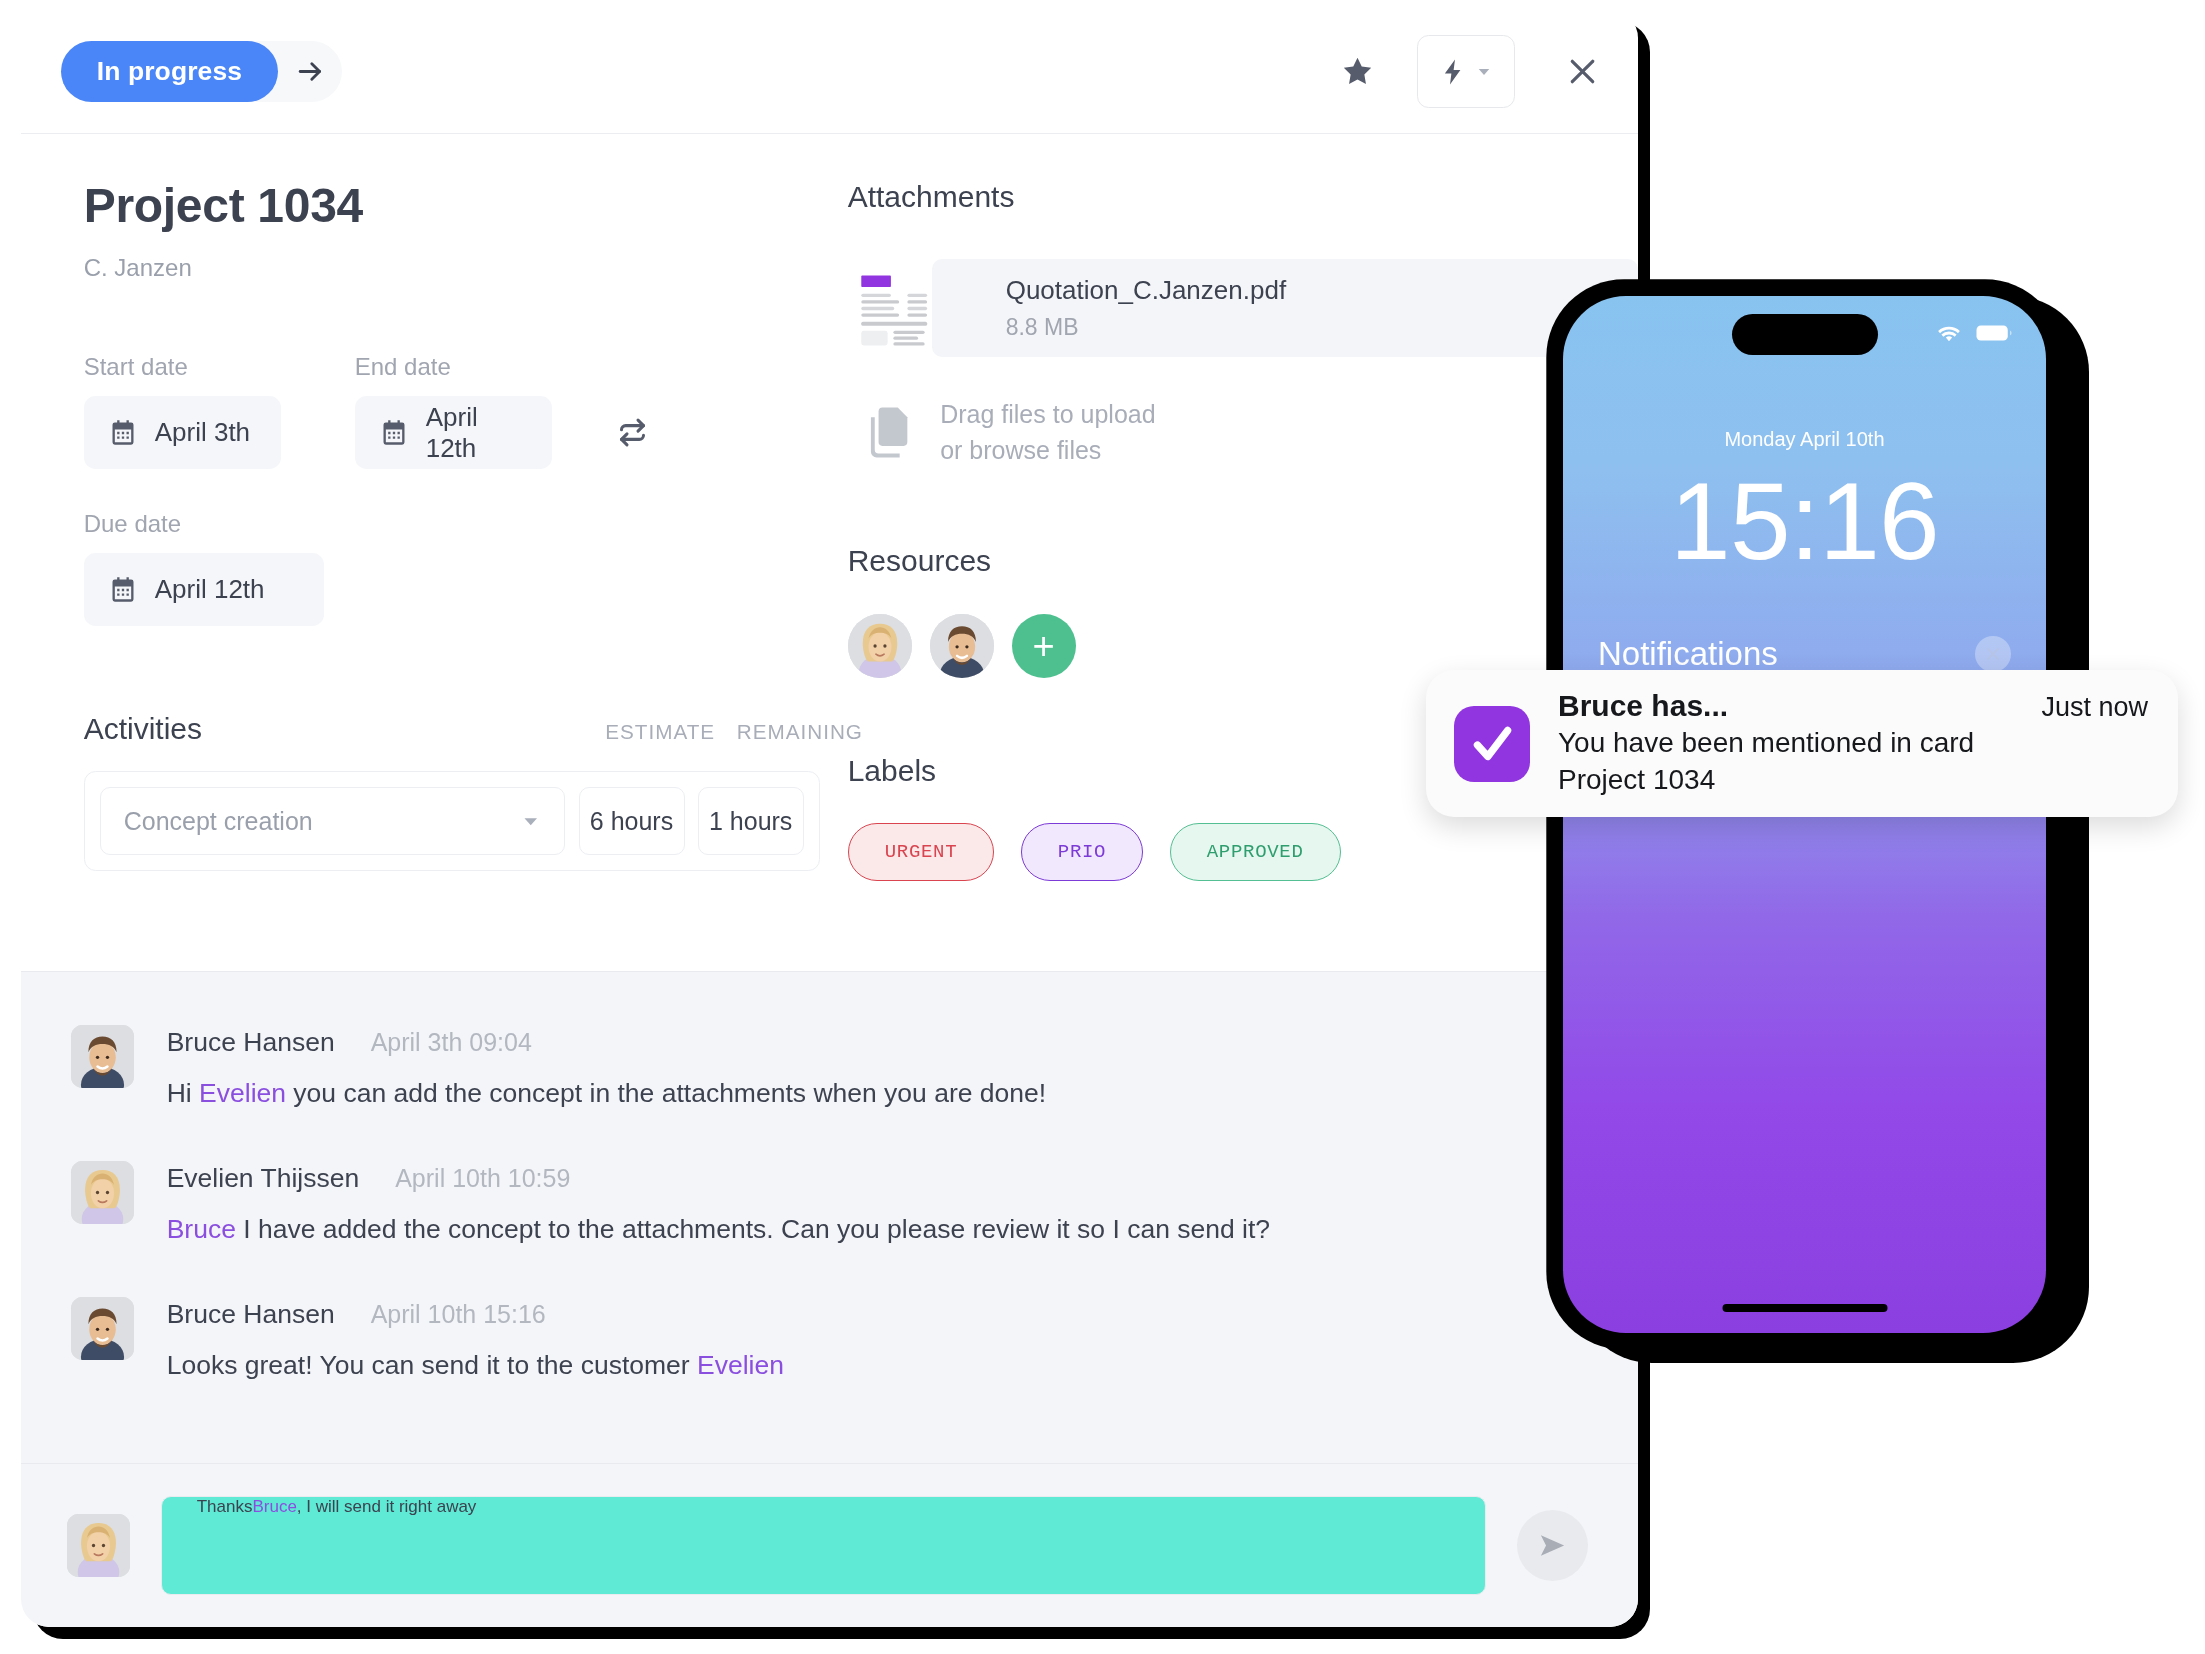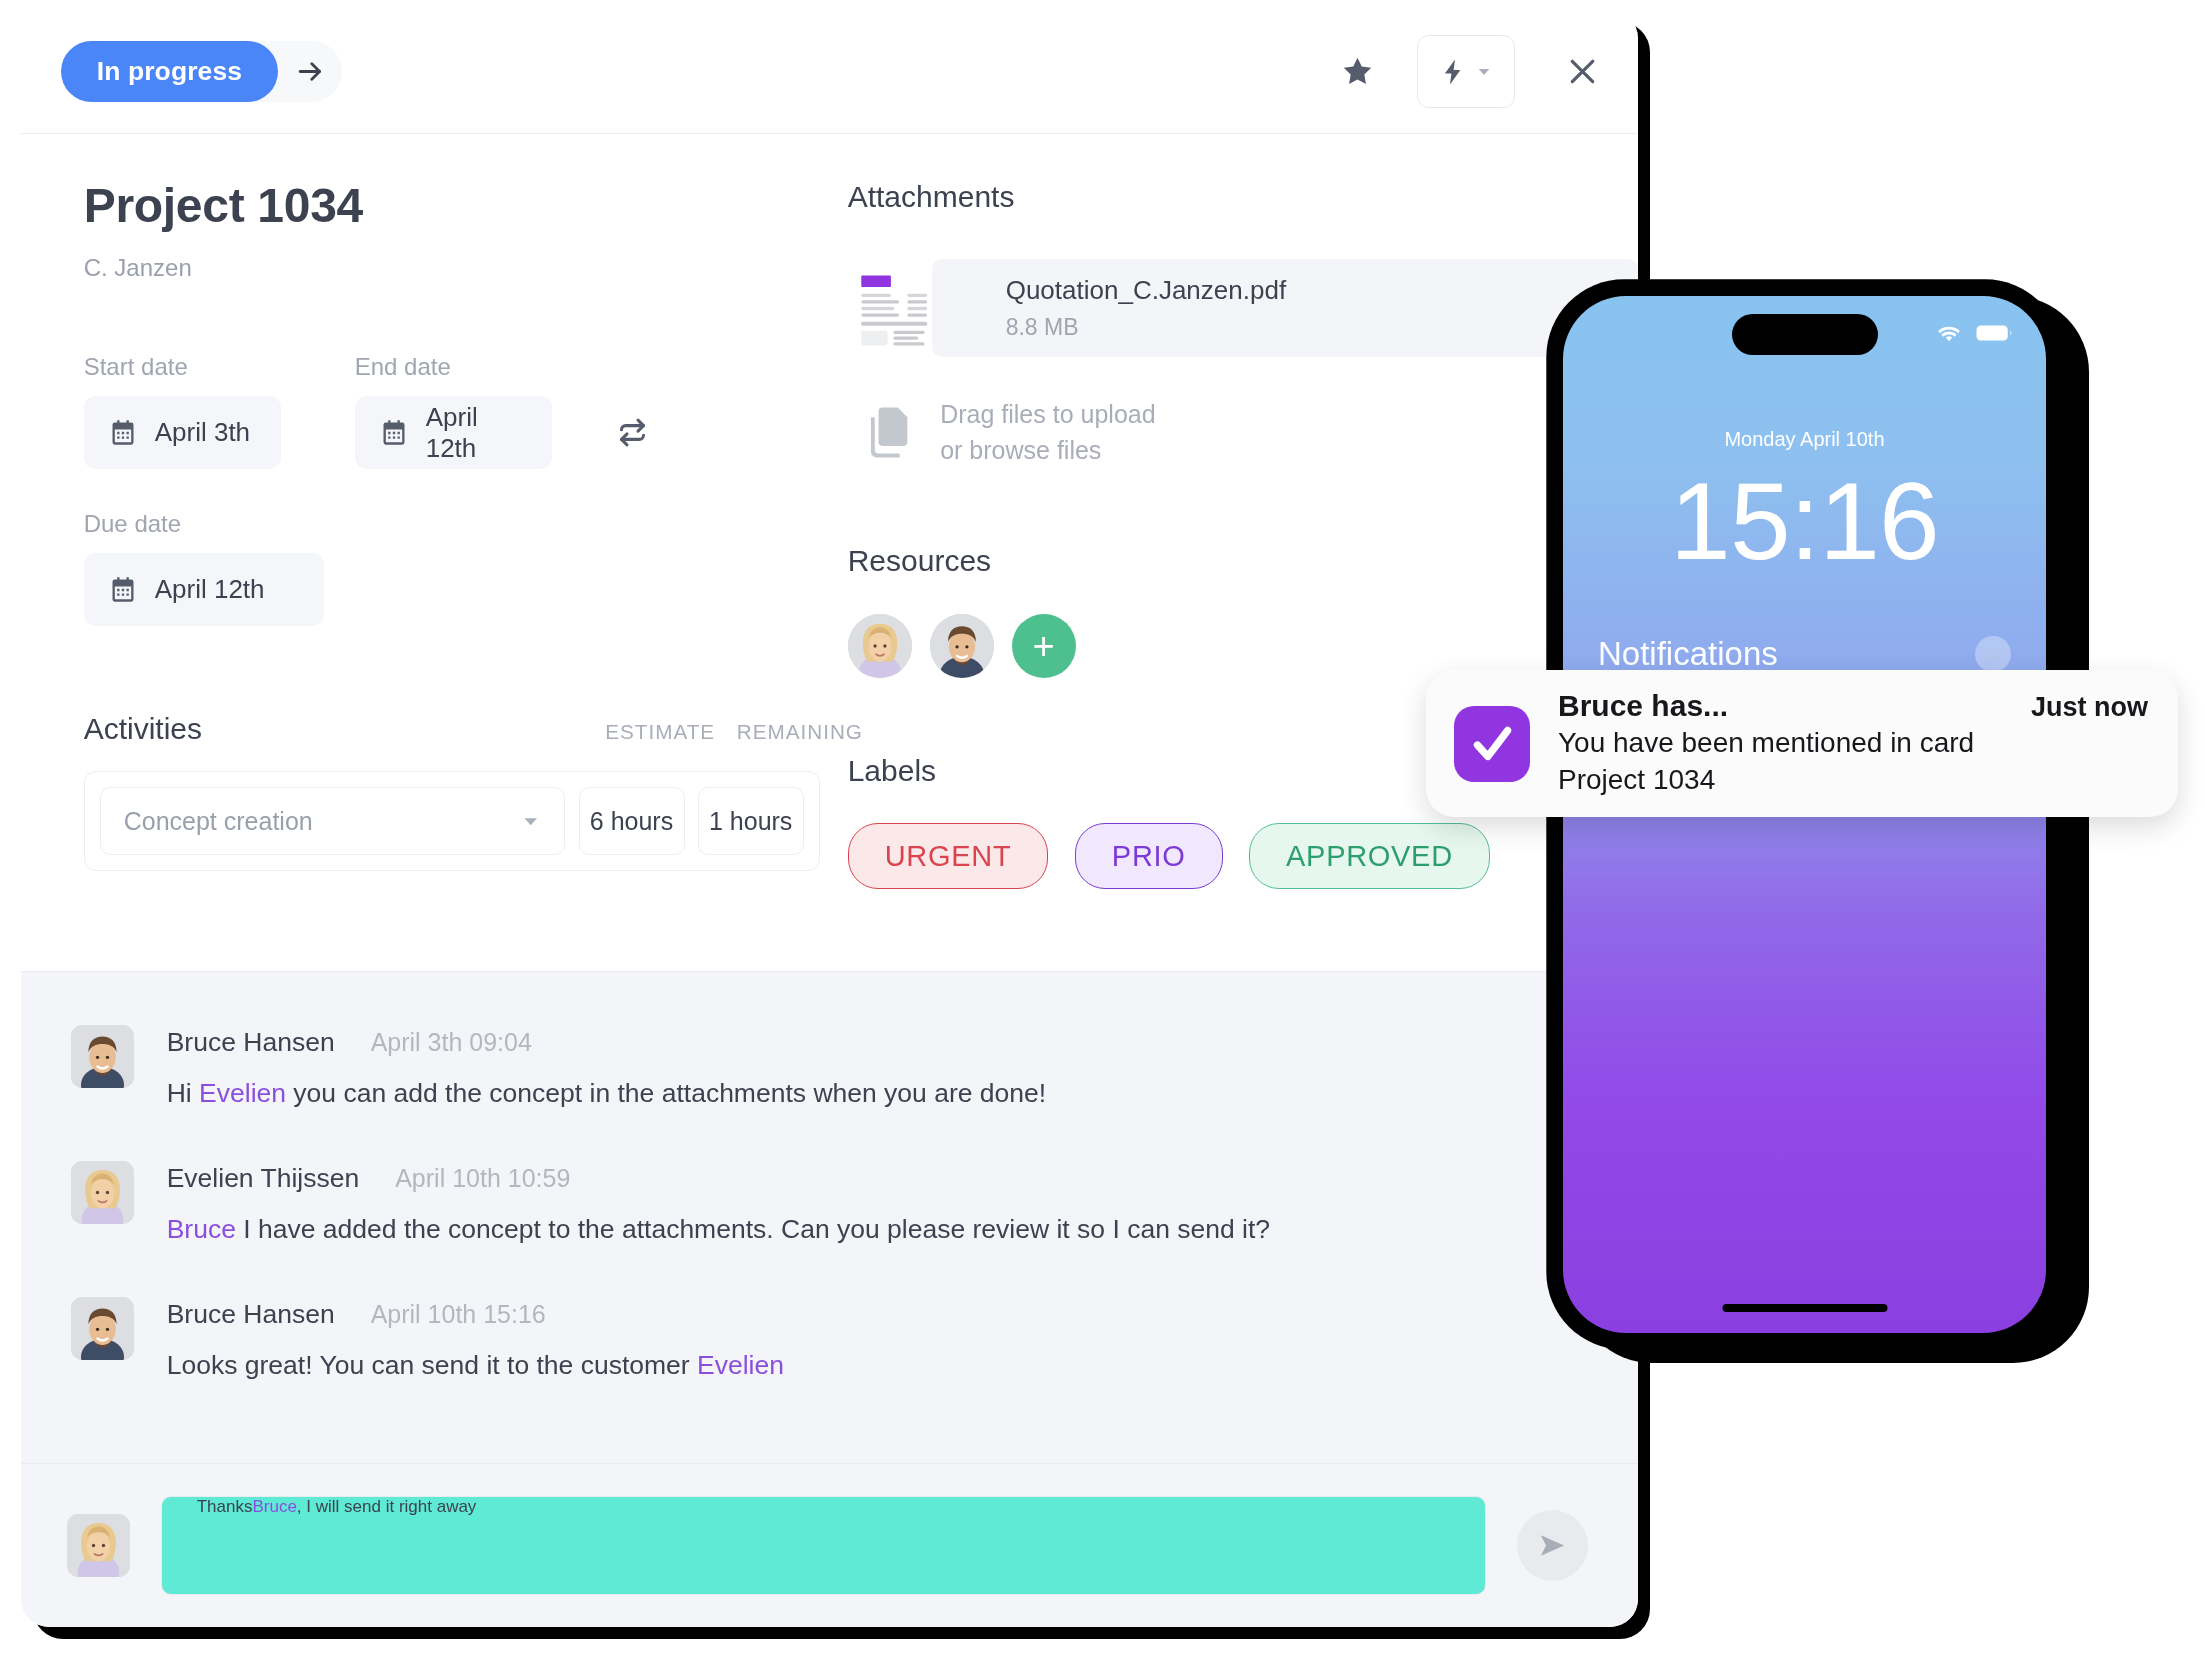--- a/index.html
+++ b/index.html
@@ -163,24 +163,24 @@
   .add-res {
     width: 64px; height: 64px; border-radius: 50%;
     background: #4ec08f; display: flex; align-items: center;
     justify-content: center; cursor: pointer;
   }
   .add-res .plus { color: #fff; font-size: 38px; line-height: 1; font-weight: 300; }
 
   .lab-title { margin-top: 76px; }
   .labels { margin-top: 35px; display: flex; gap: 26.5px; }
   .chip {
-    height: 66px; border-radius: 30px; display: flex;
+    height: 58px; border-radius: 30px; display: flex;
     align-items: center; justify-content: center;
-    font-size: 29px; letter-spacing: 0.7px; cursor: pointer;
-    padding: 0 36px; border: 1.7px solid;
+    font-size: 19px; letter-spacing: 0.7px; cursor: pointer;
+    padding: 0 36px; border: 1.7px solid; font-family: Liberation Mono, monospace;
   }
 
   
   .comments {
     flex: 1; background: #f4f5f8;
     border-top: 0.8px solid #e8eaef;
     padding: 53px 63px 0 50px;
     overflow: hidden;
   }
   .comment { display: flex; margin-bottom: 51px; }
@@ -276,21 +276,21 @@
     display: flex; align-items: center; padding: 0 30px 0 28px;
   }
   .toast-ico {
     width: 76px; height: 76px; border-radius: 20px; background: #9135e0;
     display: flex; align-items: center; justify-content: center;
     flex: 0 0 76px; margin-right: 28px;
   }
   .toast-body { flex: 1; }
   .toast-line1 { display: flex; align-items: baseline; }
   .toast-title { font-size: 30px; font-weight: bold; color: #17181c; }
-  .toast-when { margin-left: auto; font-size: 27px; color: #17181c; font-weight: bold; }
+  .toast-when { margin-left: auto; font-size: 27px; color: #17181c; }
   .toast-msg { font-size: 28px; color: #17181c; line-height: 1.28; margin-top: 1.7px; }
 </style>
 </head>
 <body>
 
 <div id="stage">
 
   <div class="card-shadow"></div>
 
   <div class="card">

